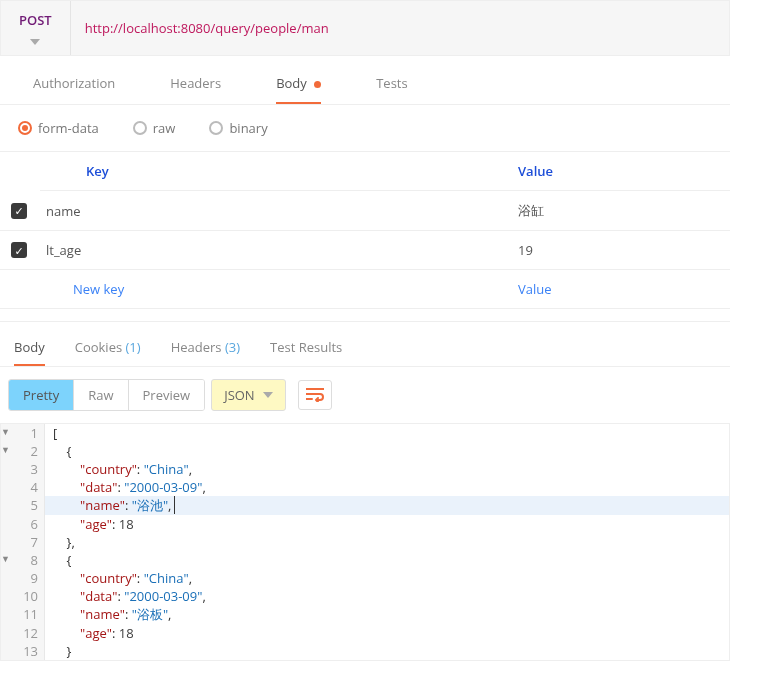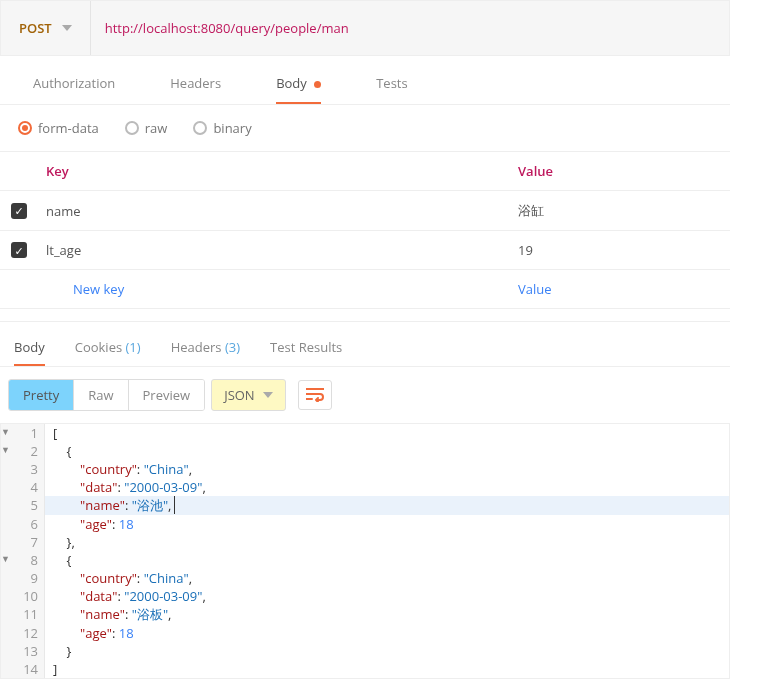--- a/index.html
+++ b/index.html
@@ -1,36 +1,36 @@
 <!DOCTYPE html>
 <html><head>
 <meta charset="utf-8">
 <style>
   * { box-sizing: border-box; margin: 0; padding: 0; font-family: "Open Sans", Arial, sans-serif; }
   body { background: #fff; color: #555; font-size: 13px; width: 730px; }
 
   .req-row { display: flex; background: #f6f6f6; border: 1px solid #eee; }
-  .method-box { display: flex; align-items: center; padding: 10px 18px; border-right: 1px solid #e4e4e4; color: #a16207; font-weight: 600; cursor: pointer; gap: 10px; }
+  .method-box { display: flex; align-items: center; padding: 10px 18px; border-right: 1px solid #e4e4e4; color: #701a75; font-weight: 600; cursor: pointer; gap: 10px; flex-direction: column; }
   .url-box { flex: 1; padding: 18px 14px; color: #be185d; }
   .chev { width: 0; height: 0; border-left: 5px solid transparent; border-right: 5px solid transparent; border-top: 6px solid #aaa; }
 
   .req-tabs { display: flex; padding: 18px 14px 0 14px; gap: 36px; border-bottom: 1px solid #eee; }
   .req-tab { padding-bottom: 10px; color: #888; cursor: pointer; margin-left: 19px; }
   .req-tab.active { color: #555; border-bottom: 2px solid #f26b3a; }
   .dot { display: inline-block; width: 7px; height: 7px; border-radius: 50%; background: #f26b3a; margin-left: 4px; vertical-align: middle; }
 
-  .body-radios { display: flex; gap: 26px; padding: 14px 18px; color: #777; }
+  .body-radios { display: flex; gap: 34px; padding: 14px 18px; color: #777; }
   .radio { display: flex; align-items: center; gap: 6px; cursor: pointer; }
   .radio-circ { width: 14px; height: 14px; border: 2px solid #bbb; border-radius: 50%; display: flex; align-items: center; justify-content: center; }
   .radio-circ.sel { border-color: #f26b3a; }
   .radio-circ.sel::after { content: ""; width: 6px; height: 6px; background: #f26b3a; border-radius: 50%; }
 
   .kv-table { border-top: 1px solid #eee; }
   .kv-head, .kv-row { display: grid; grid-template-columns: 38px 1fr 220px; align-items: center; border-bottom: 1px solid #eee; }
-  .kv-head { color: #be185d; font-weight: 600; }
+  .kv-head { color: #1d4ed8; font-weight: 600; margin-left: 40px; }
   .kv-head .c-key, .kv-head .c-val { padding: 10px 8px; }
   .kv-row .c-key, .kv-row .c-val { padding: 10px 8px; }
   .kv-row.place { color: #3b82f6; padding-left: 27px; }
   .chk-cell { display: flex; justify-content: center; }
   .chk { width: 16px; height: 16px; border-radius: 3px; background: #3a3a3a; display: flex; align-items: center; justify-content: center; color: #fff; font-size: 11px; cursor: pointer; }
 
   .resp-tabs { display: flex; gap: 30px; padding: 16px 14px 0 14px; border-top: 1px solid #eee; border-bottom: 1px solid #eee; margin-top: 12px; }
   .resp-tab { padding-bottom: 8px; color: #888; cursor: pointer; }
   .resp-tab.active { color: #555; border-bottom: 2px solid #f26b3a; }
   .count { color: #5aa7de; }
@@ -43,21 +43,21 @@
   .fmt-select { display: flex; align-items: center; gap: 8px; padding: 6px 12px; border: 1px solid #ddd; border-radius: 3px; background: #fef9c3; color: #666; cursor: pointer; }
   .icon-btn { display: flex; align-items: center; justify-content: center; width: 34px; height: 30px; border: 1px solid #ddd; border-radius: 3px; background: #fff; color: #f26b3a; cursor: pointer; font-weight: 700; letter-spacing: -2px; margin-left: 6px; }
 
   .code-area { border: 1px solid #eee; }
   .code-line { display: grid; grid-template-columns: 44px 1fr; font-family: Menlo, Consolas, monospace; font-size: 13px; }
   .gut { text-align: right; color: #999; background: #f6f6f6; border-right: 1px solid #e8e8e8; padding: 0 6px; position: relative; }
   .gut .fold { position: absolute; right: 34px; top: 1px; font-size: 9px; color: #888; }
   .src { padding: 0 8px; white-space: pre; color: #333; }
   .key-k { color: #a31515; }
   .str-v { color: #1a6fb7; }
-  .num-v { color: #3b82f6; }
+  .num-v { color: #404040; }
   .hl .src { background: #eaf2fb; }
   .caret { border-right: 1px solid #333; margin-left: -1px; }
 </style>
 </head>
 <body>
 
 <div class="req-row">
   <div class="method-box">
     <span>POST</span>
     <span class="chev"></span>
@@ -193,17 +193,13 @@
       <div class="src">        <span class="key-k">"name"</span>: <span class="str-v">"浴板"</span>,</div>
     </div>
     <div class="code-line">
       <div class="gut">12</div>
       <div class="src">        <span class="key-k">"age"</span>: <span class="num-v">18</span></div>
     </div>
     <div class="code-line">
       <div class="gut">13</div>
       <div class="src">    }</div>
     </div>
-    <div class="code-line">
-      <div class="gut">14</div>
-      <div class="src">]</div>
-    </div>
   </div>
 
 </body></html>

